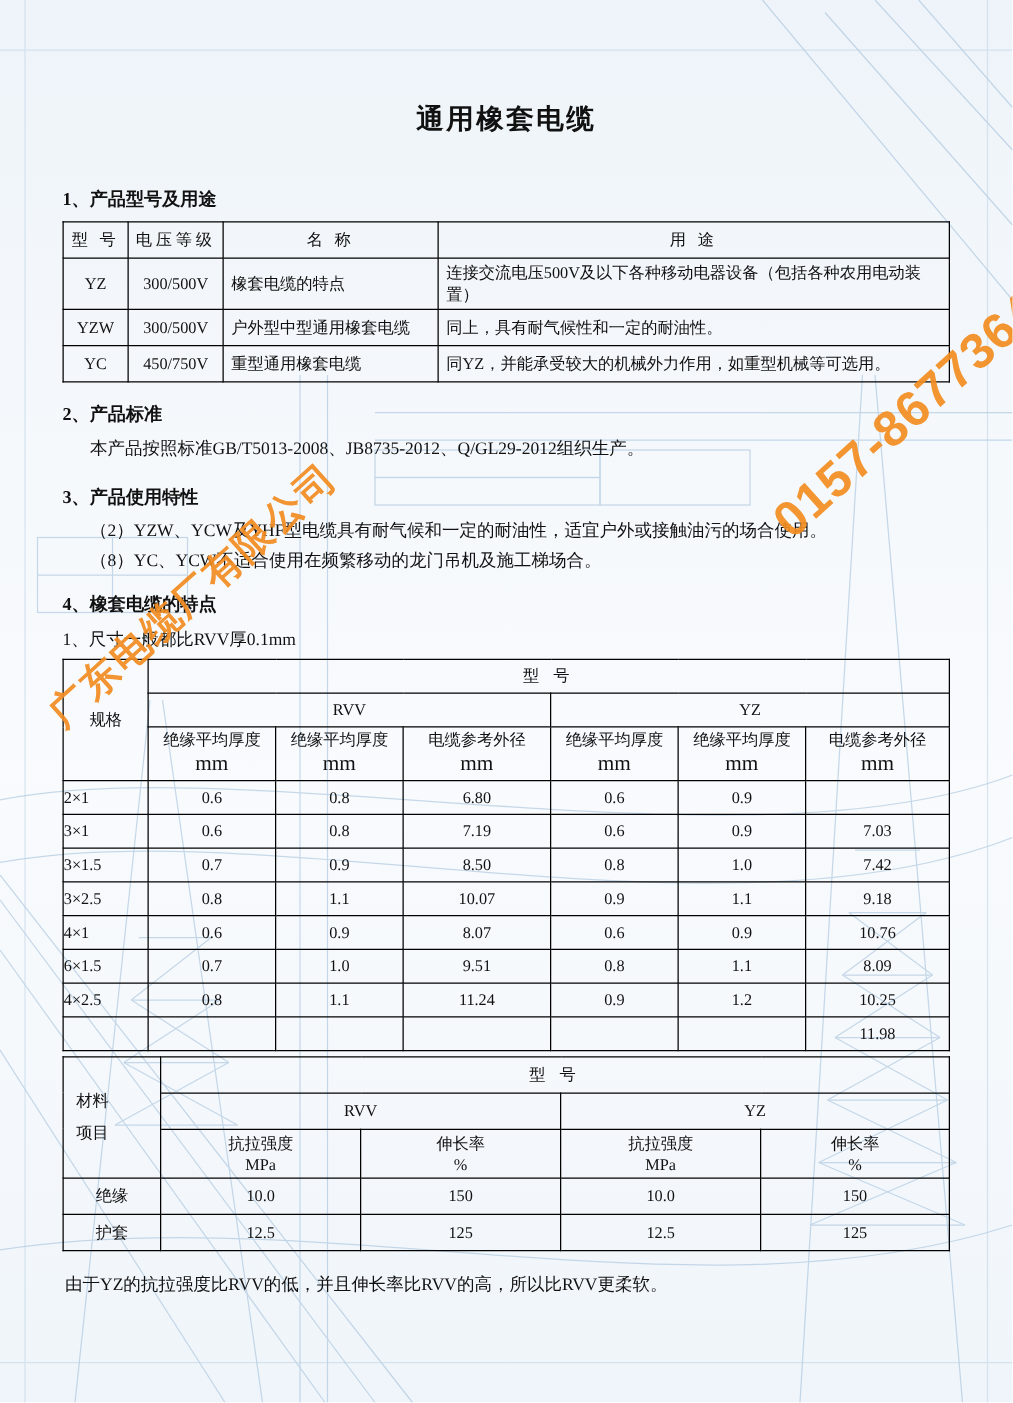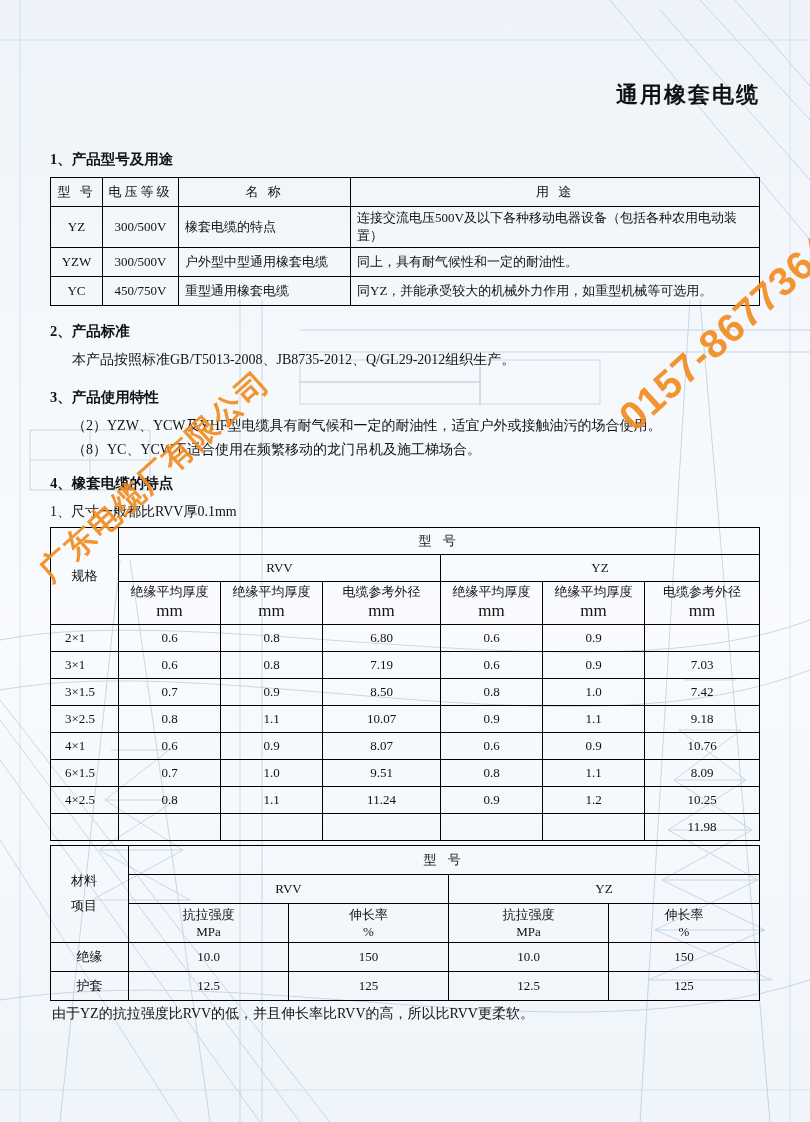--- a/index.html
+++ b/index.html
@@ -29,21 +29,21 @@
   .page {
     position: relative;
     z-index: 2;
     width: 810px;
     height: 1122px;
     box-sizing: border-box;
     padding: 60px 50px 20px 50px;
   }
 
   .doc-title {
-    text-align: right;
+    text-align: center;
     font-size: 22px;
     font-weight: bold;
     letter-spacing: 2px;
     margin: 20px 0 40px 0;
   }
 
   .sec-head {
     font-size: 14.5px;
     font-weight: bold;
     margin: 16px 0 8px 0;
@@ -80,37 +80,37 @@
   .t-types { margin-top: 4px; }
   .t-types td { height: 24px; font-size: 13px; }
   .t-types td.use { text-align: left; padding-left: 6px; }
   .t-types td.name { text-align: left; padding-left: 6px; }
   .t-types td.code, .t-types td.volt { white-space: nowrap; }
   .t-types .hdr td { letter-spacing: 3px; }
 
   
   .t-thick { margin-top: 4px; }
   .t-thick td { height: 22px; }
-  .t-thick td.spec { text-align: left; padding-left: 14px; }
+  .t-thick td.spec { text-align: left; padding-left: 0; }
   .t-thick .unit { font-size: 17px; }
   .t-thick .two-line { line-height: 1.25; }
 
   
   .t-mech { margin-top: 4px; }
   .t-mech td { height: 24px; }
   .t-mech td.rowlabel { text-align: center; }
   .t-mech .matcell {
     text-align: left;
-    padding-left: 20px;
+    padding-left: 10px;
     line-height: 1.9;
   }
 
   .closing {
     font-size: 14px;
-    margin-top: 4px;
+    margin-top: 18px;
     margin-left: 2px;
   }
 
   .hdr-letterspace { letter-spacing: 4px; }
 
   
   .stamp {
     position: absolute;
     z-index: 3;
     pointer-events: none;

